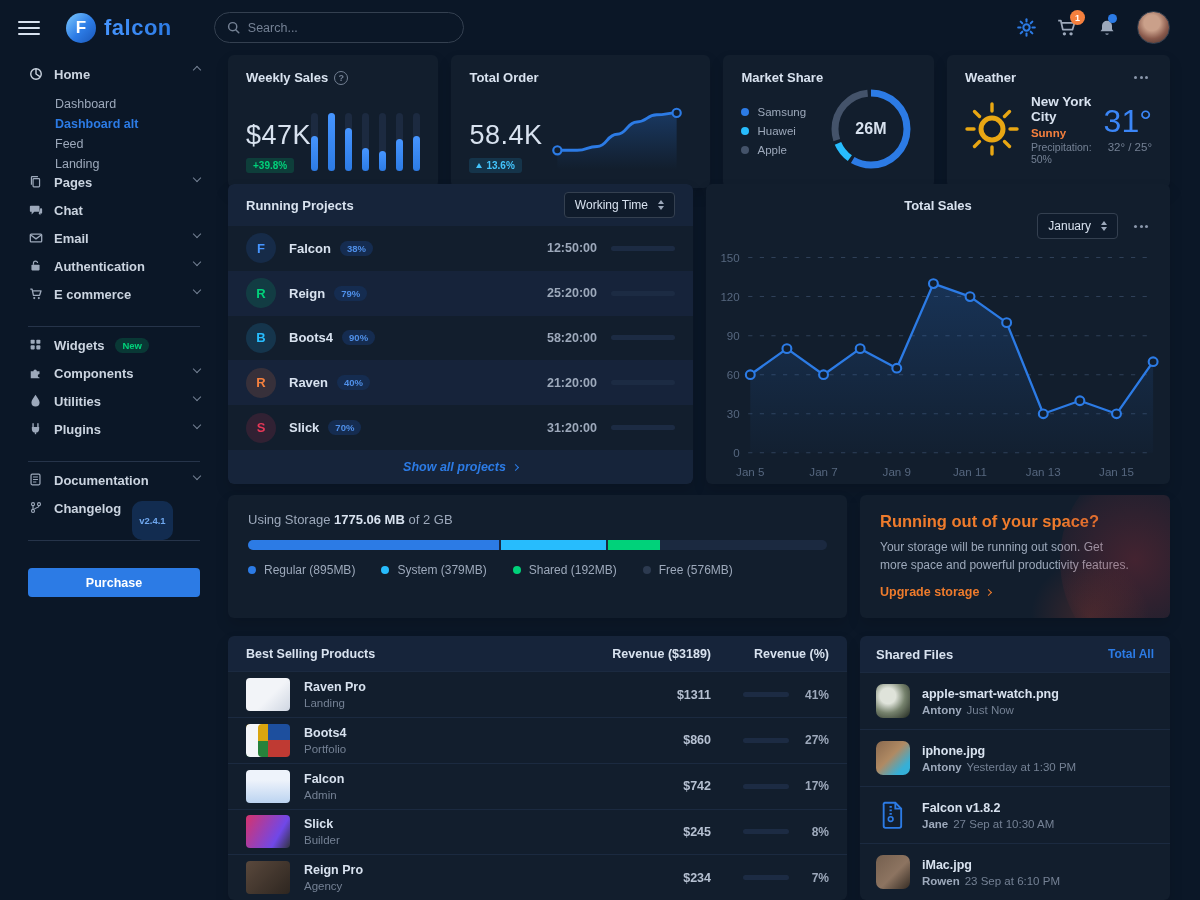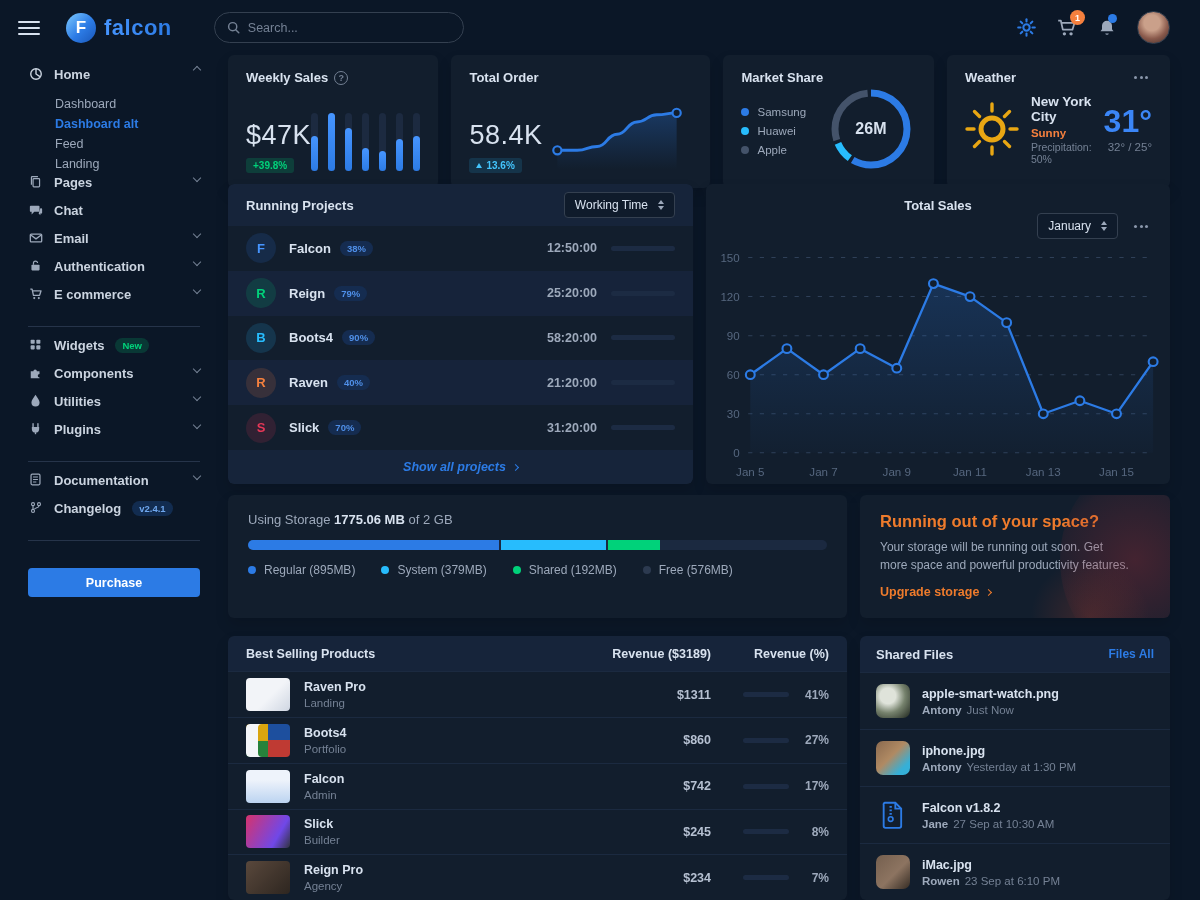--- a/index.html
+++ b/index.html
@@ -39,21 +39,21 @@
   .nav-sub { display:block; padding:2px 0 2px 27px; font-size:12.5px; font-weight:500; color:#9da9bb;
     height:20px; cursor:pointer; }
   .nav-sub.active { color:#2c7be5; font-weight:600; }
   .chev { width:6px; height:6px; border-right:1.6px solid #748194; border-bottom:1.6px solid #748194; display:inline-block; }
   .chev.down { transform:rotate(45deg); }
   .chev.up { transform:rotate(-135deg); }
   .side-div { border-top:1px solid #26344a; margin:11px 0; }
   .badge-soft-success { background:rgba(0,210,122,.18); color:#00d27a; font-size:9.5px; font-weight:bold;
     padding:2px 7px; border-radius:10px; }
   .badge-soft-primary { background:rgba(44,123,229,.22); color:#6fa7ee; font-size:9.5px; font-weight:bold;
-    padding:2px 7px; border-radius:10px; }
+    padding:14px 7px; border-radius:10px; }
   .btn-purchase { margin-top:16px; width:100%; height:29px; background:#2c7be5; border:none; border-radius:4px;
     color:#fff; font-weight:bold; font-size:12.5px; cursor:pointer; font-family:inherit; }
   .sicon { width:15px; display:flex; justify-content:center; }
   
   .main { flex:1; padding:0 30px 0 0; display:flex; flex-direction:column; }
   .card { background:#121e2d; border-radius:6px; box-shadow:0 7px 14px rgba(0,0,0,.13); position:relative; }
   .row1 { display:grid; grid-template-columns:repeat(4,1fr); gap:13px; height:115px; }
   .row2 { display:grid; grid-template-columns:465px 1fr; gap:13px; height:300px; margin-top:14px; }
   .row3 { display:grid; grid-template-columns:1fr 310px; gap:13px; height:123px; margin-top:11px; }
   .row4 { display:grid; grid-template-columns:1fr 310px; gap:13px; flex:1; margin-top:18px; min-height:0; }
@@ -84,21 +84,21 @@
   .donut-wrap { position:relative; width:86px; height:86px; margin-right:2px; }
   .donut-center { position:absolute; inset:0; display:flex; align-items:center; justify-content:center;
     color:#d8e2ef; font-size:16px; font-weight:bold; }
   
   .wx-body { flex:1; display:flex; align-items:center; gap:12px; }
   .wx-mid { flex:1; }
   .wx-city { color:#d8e2ef; font-weight:bold; font-size:13.5px; }
   .wx-cond { color:#f5803e; font-size:11.5px; font-weight:600; margin-top:3px; }
   .wx-prec { color:#748194; font-size:10.5px; margin-top:2px; }
   .wx-right { text-align:right; }
-  .wx-temp { color:#3b86f7; font-size:32px; font-weight:700; line-height:1; }
+  .wx-temp { color:#3b86f7; font-size:32px; font-weight:400; line-height:1; }
   .wx-range { color:#748194; font-size:11.5px; margin-top:4px; }
   .dots { display:inline-flex; gap:2.5px; cursor:pointer; padding:4px; }
   .dots i { width:3px; height:3px; border-radius:50%; background:#8a97ab; }
   
   .panel { display:flex; flex-direction:column; overflow:hidden; }
   .panel-head { background:#16243a; height:42px; display:flex; align-items:center; padding:0 18px;
     border-radius:6px 6px 0 0; }
   .select-ctl { margin-left:auto; border:1px solid #344050; border-radius:4px; height:26px; display:flex;
     align-items:center; gap:10px; padding:0 10px; color:#d8e2ef; font-size:12px; cursor:pointer; background:#0f1b2b; }
   .updown { display:inline-flex; flex-direction:column; gap:2px; }
@@ -736,21 +736,21 @@
           <span class="bs-pctcol">
               <span class="bs-track"><span class="bar-fill" style="width: 7%;"></span></span>
               <span class="bs-pct">7%</span>
             </span>
         </div>
       </div>
 
       <div class="card panel">
         <div class="sf-head">
           <span class="card-title">Shared Files</span>
-          <span class="sf-view">Files All</span>
+          <span class="sf-view">Total All</span>
         </div>
         <div class="sf-row">
           <span class="fthumb f-watch"></span>
           <span>
               <div class="sf-name">apple-smart-watch.png</div>
             <div class="sf-meta"><span class="sf-owner">Antony</span><span class="sf-time">Just Now</span></div>
             </span>
         </div>
         <div class="sf-row">
           <span class="fthumb f-iphone"></span>

